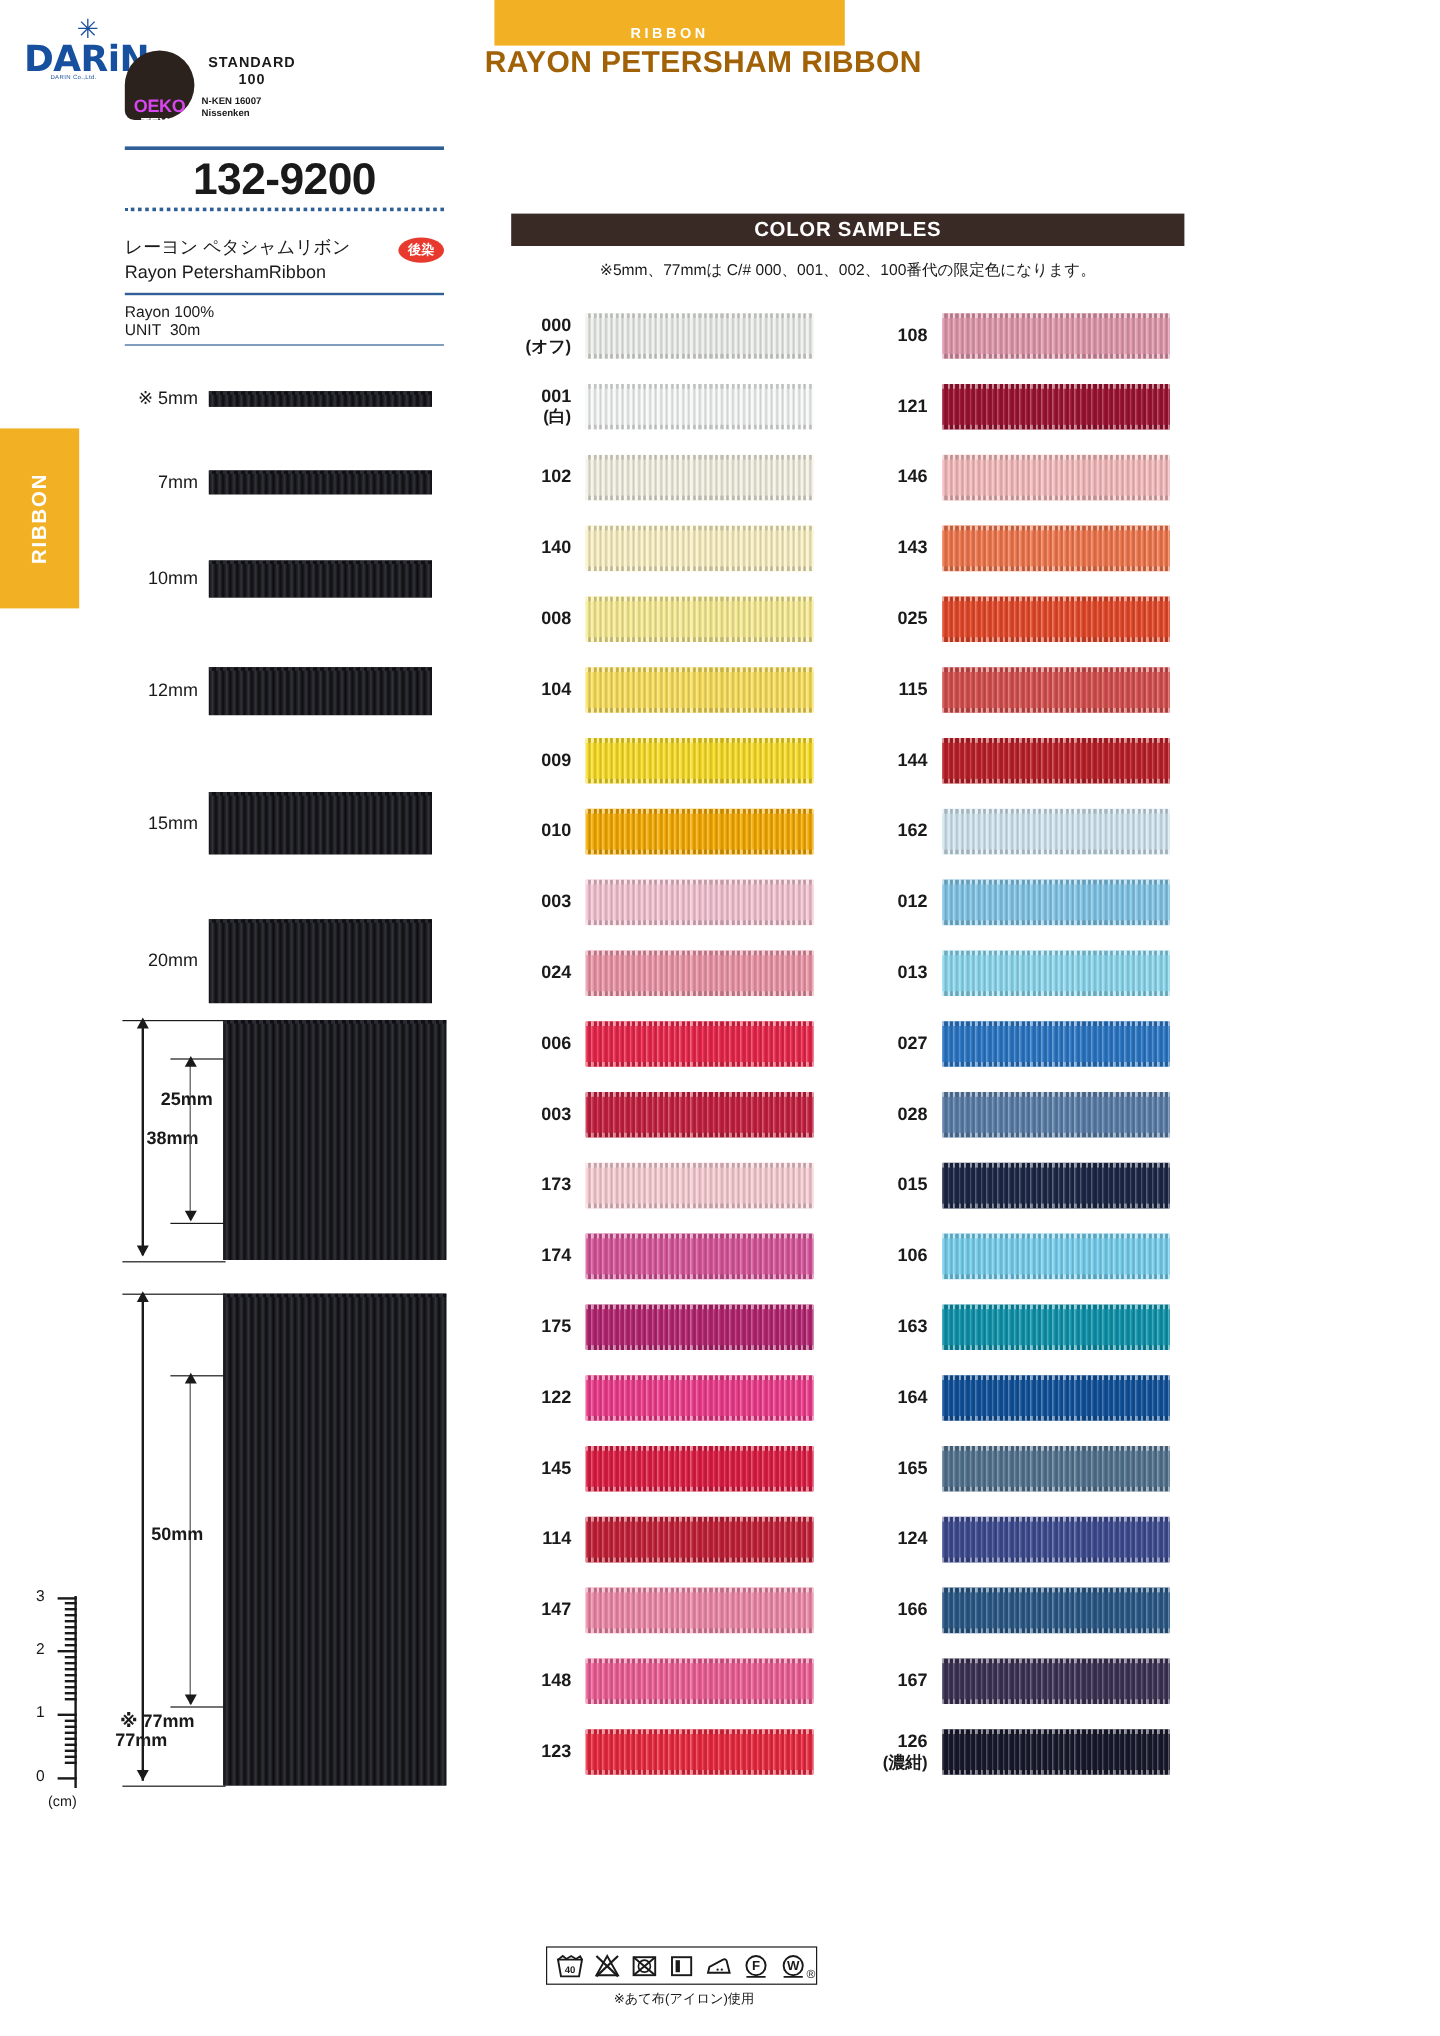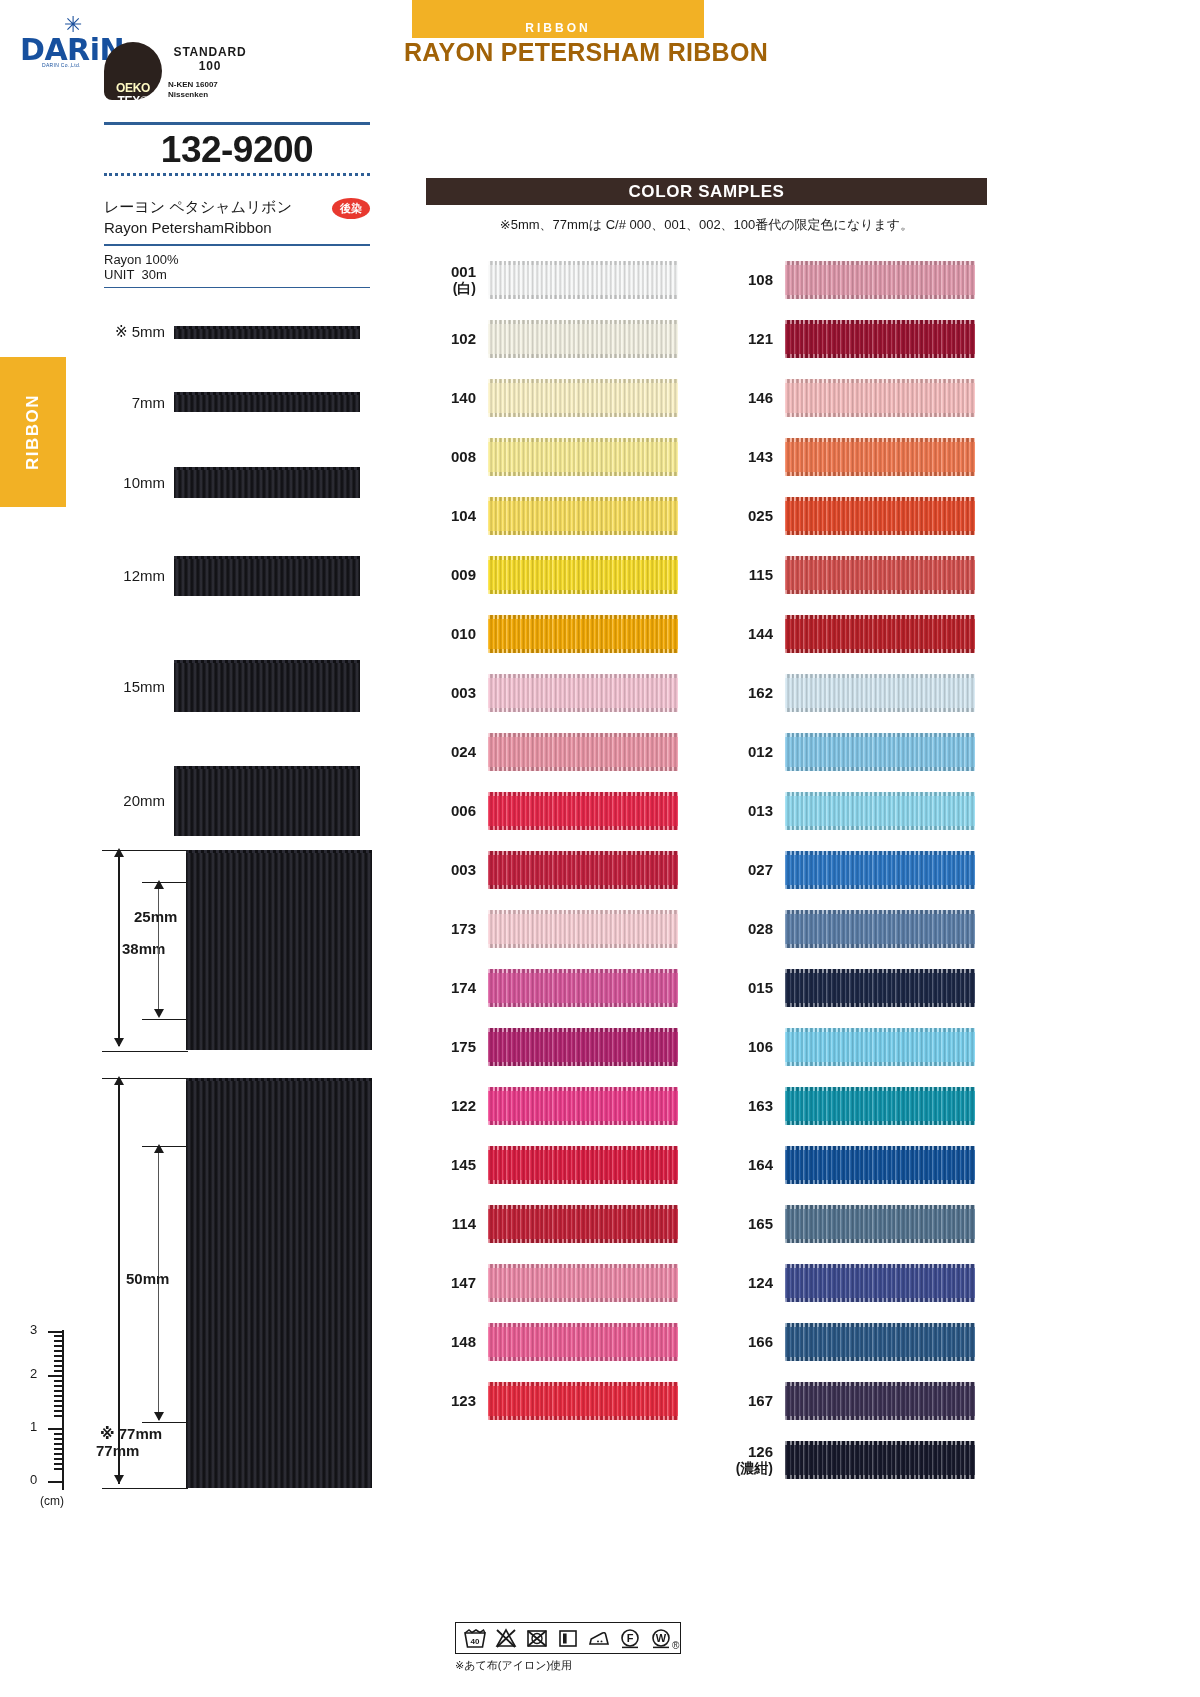--- a/index.html
+++ b/index.html
@@ -51,21 +51,21 @@
     font-size: 5px; color: #17509e; letter-spacing: 0.3px;
   }
 
   
   .oeko { position: absolute; left: 104px; top: 42px; width: 250px; height: 68px; }
   .oeko-drop {
     position: absolute; left: 0; top: 0; width: 58px; height: 58px;
     background: #2b211d; border-radius: 50% 50% 50% 8px;
     display: flex; flex-direction: column; align-items: center; justify-content: center;
   }
-  .oeko-drop .l1 { color:#fef9c3; font-size: 12px; font-weight: bold; line-height: 1.05; letter-spacing:-0.3px;margin-top:48px;}
+  .oeko-drop .l1 { color:#d946ef; font-size: 15px; font-weight: bold; line-height: 1.05; letter-spacing:-0.3px;margin-top:48px;}
   .oeko-drop .l2 { color:#fff; font-size: 12px; font-weight: bold; line-height: 1.05; letter-spacing:-0.3px;}
   .oeko-txt { position: absolute; left: 64px; top: 4px; }
   .oeko-txt .std2 { font-size: 12px; font-weight: bold; color:#1a1a1a; letter-spacing: 0.8px; line-height: 1.15; text-align:center; width: 84px;}
   .oeko-txt .ken { font-size: 8px; font-weight: bold; color:#1a1a1a; margin-top: 6px; line-height: 1.25; }
 
   
   .prod { position: absolute; left: 104px; top: 122px; width: 266px; }
   .rule-thick { height: 3px; background: #2f5f96; }
   .prod-code {
     font-size: 37px; font-weight: bold; color: #1a1a1a;
@@ -173,21 +173,21 @@
 
   
   .care {
     position: absolute; left: 455px; top: 1622px;
     border: 1.5px solid #1a1a1a; padding: 4px 7px;
     display: flex; align-items: center; gap: 7px;
   }
   .care svg { display:block; }
   .care-note {
     position: absolute; left: 455px; top: 1658px; width: 230px;
-    font-size: 11px; color:#1a1a1a;
+    text-align:center; font-size: 11px; color:#1a1a1a;
   }
   .care-reg { position: absolute; left: 672px; top: 1640px; font-size: 10px; color:#1a1a1a; }
 </style>
 </head>
 <body>
 
 <div class="page">
 
   <div class="side-tab">
     <span>RIBBON</span>
@@ -338,20 +338,28 @@
     <span>COLOR SAMPLES</span>
   </div>
   <div class="cs-note">
     <span>※5mm、77mmは</span>
     <span>C/#</span>
     <span>000、001、002、100番代の限定色になります。</span>
   </div>
 
   <div class="cs-cols">
     <div class="cs-col left" id="col-left">
+        <div class="cs-row">
+          <div class="cs-code">000<span class="sub">(オフ)</span></div>
+          <div class="cs-swatch" style="background: rgb(238, 240, 236);">
+            <div class="grain"></div>
+            <div class="edge-t"></div>
+            <div class="edge-b"></div>
+          </div>
+        </div>
         <div class="cs-row">
           <div class="cs-code">001<span class="sub">(白)</span></div>
           <div class="cs-swatch" style="background: rgb(247, 248, 248);">
             <div class="grain"></div>
             <div class="edge-t"></div>
             <div class="edge-b"></div>
           </div>
         </div>
         <div class="cs-row">
           <div class="cs-code">102</div>

